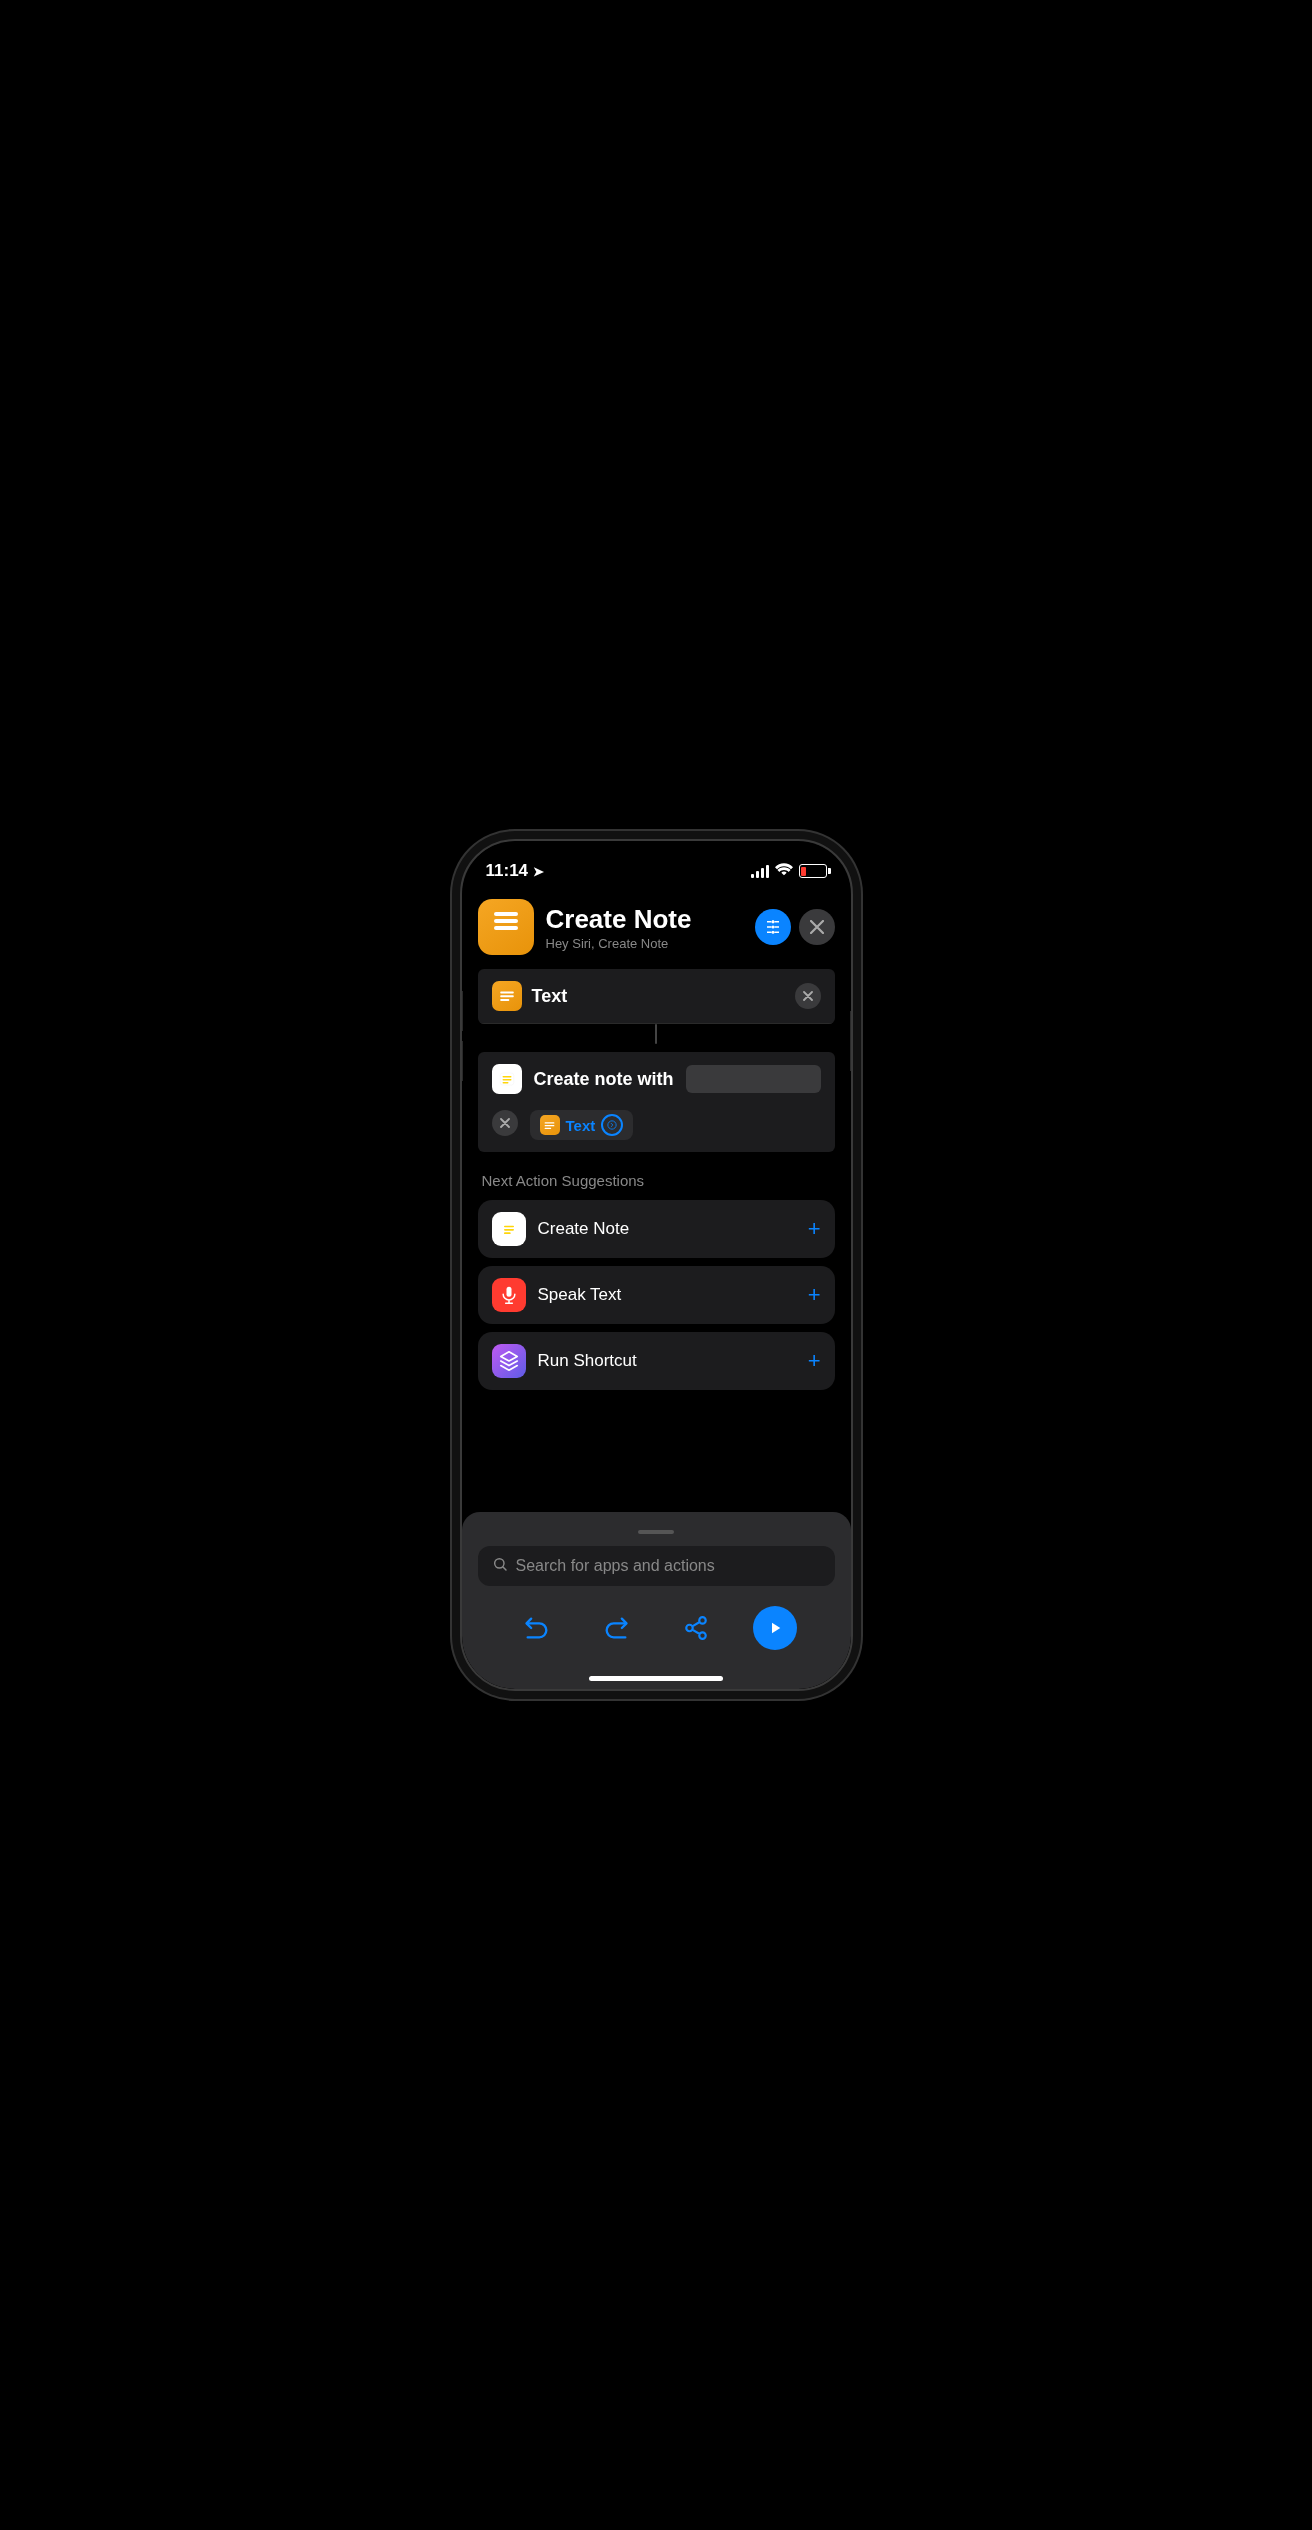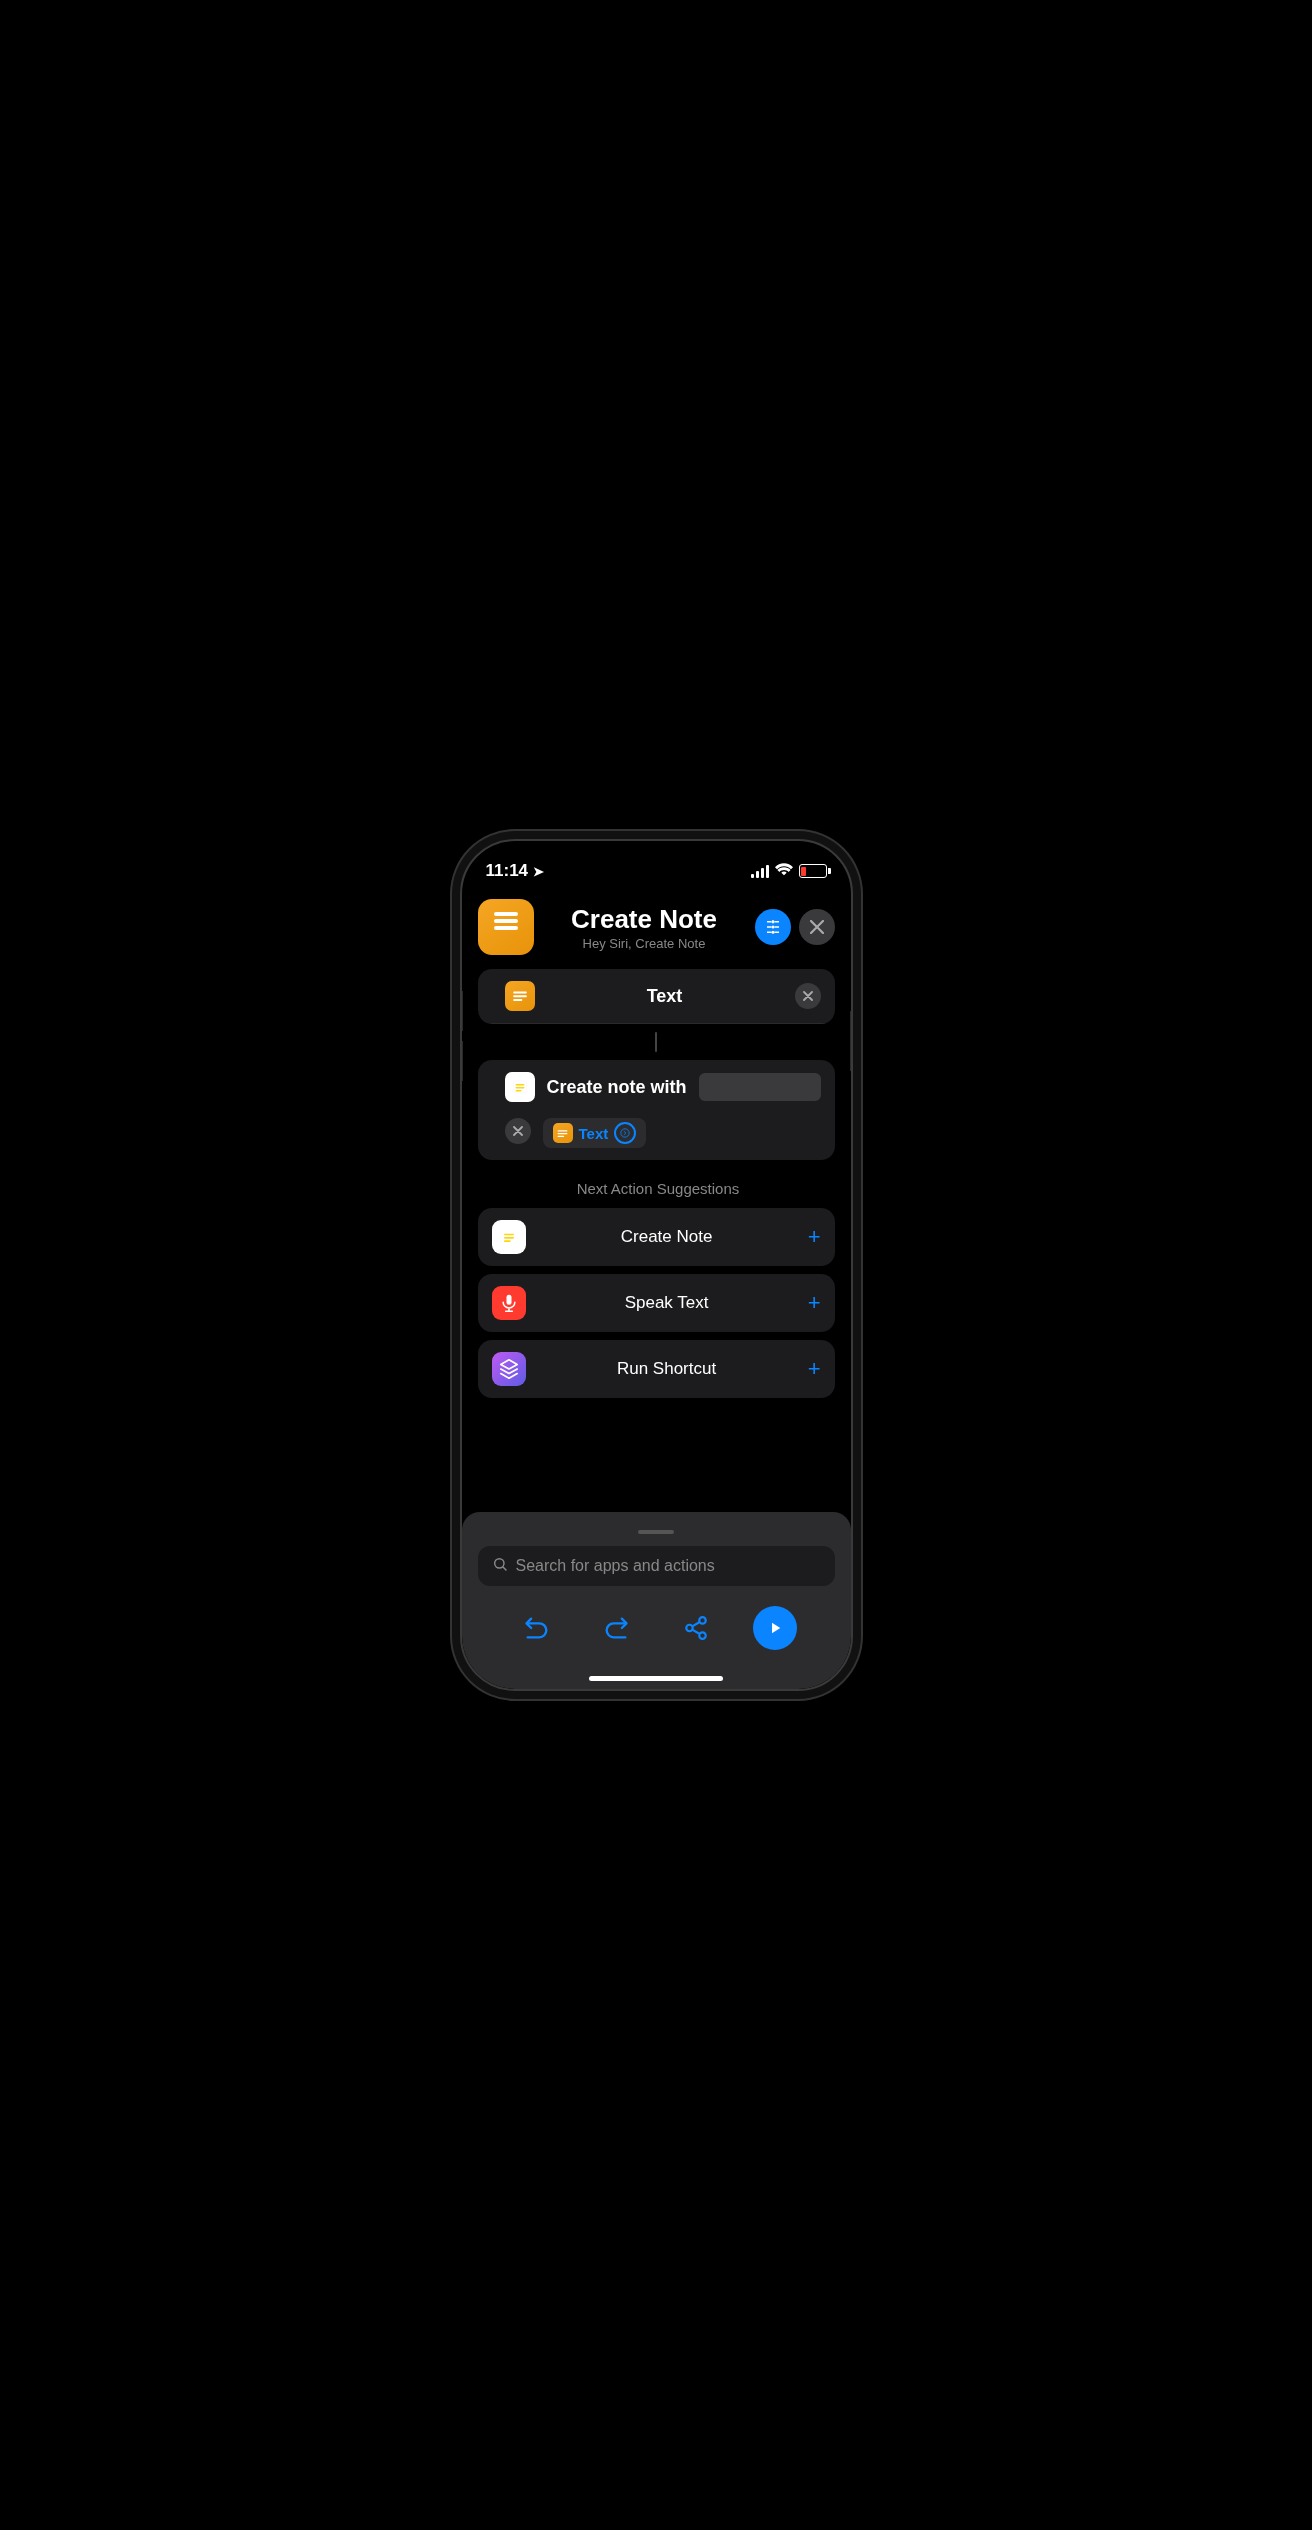--- a/index.html
+++ b/index.html
@@ -39,21 +39,20 @@
 
     
     .screen {
       width: 100%;
       height: 100%;
       background: #000;
       border-radius: 53px;
       overflow: hidden;
       display: flex;
       flex-direction: column;
-      text-align: center;
     }
 
     
     .status-bar {
       display: flex;
       justify-content: space-between;
       align-items: center;
       padding: 14px 24px 4px;
       height: 50px;
       flex-shrink: 0;
@@ -196,25 +195,23 @@
       flex: 1;
       overflow-y: auto;
       padding: 0 16px;
     }
 
     .scroll-content::-webkit-scrollbar { display: none; }
 
     
     .action-card {
       background: #1c1c1e;
-      border-radius: 14px;
-      margin-bottom: 8px;
+      border-radius: 6px;
       overflow: hidden;
       position: relative;
-      padding-left: 13px;
     }
 
     .action-card-header {
       display: flex;
       align-items: center;
       padding: 12px 14px;
       gap: 10px;
       border-bottom: 1px solid #2a2a2a;
     }
 

